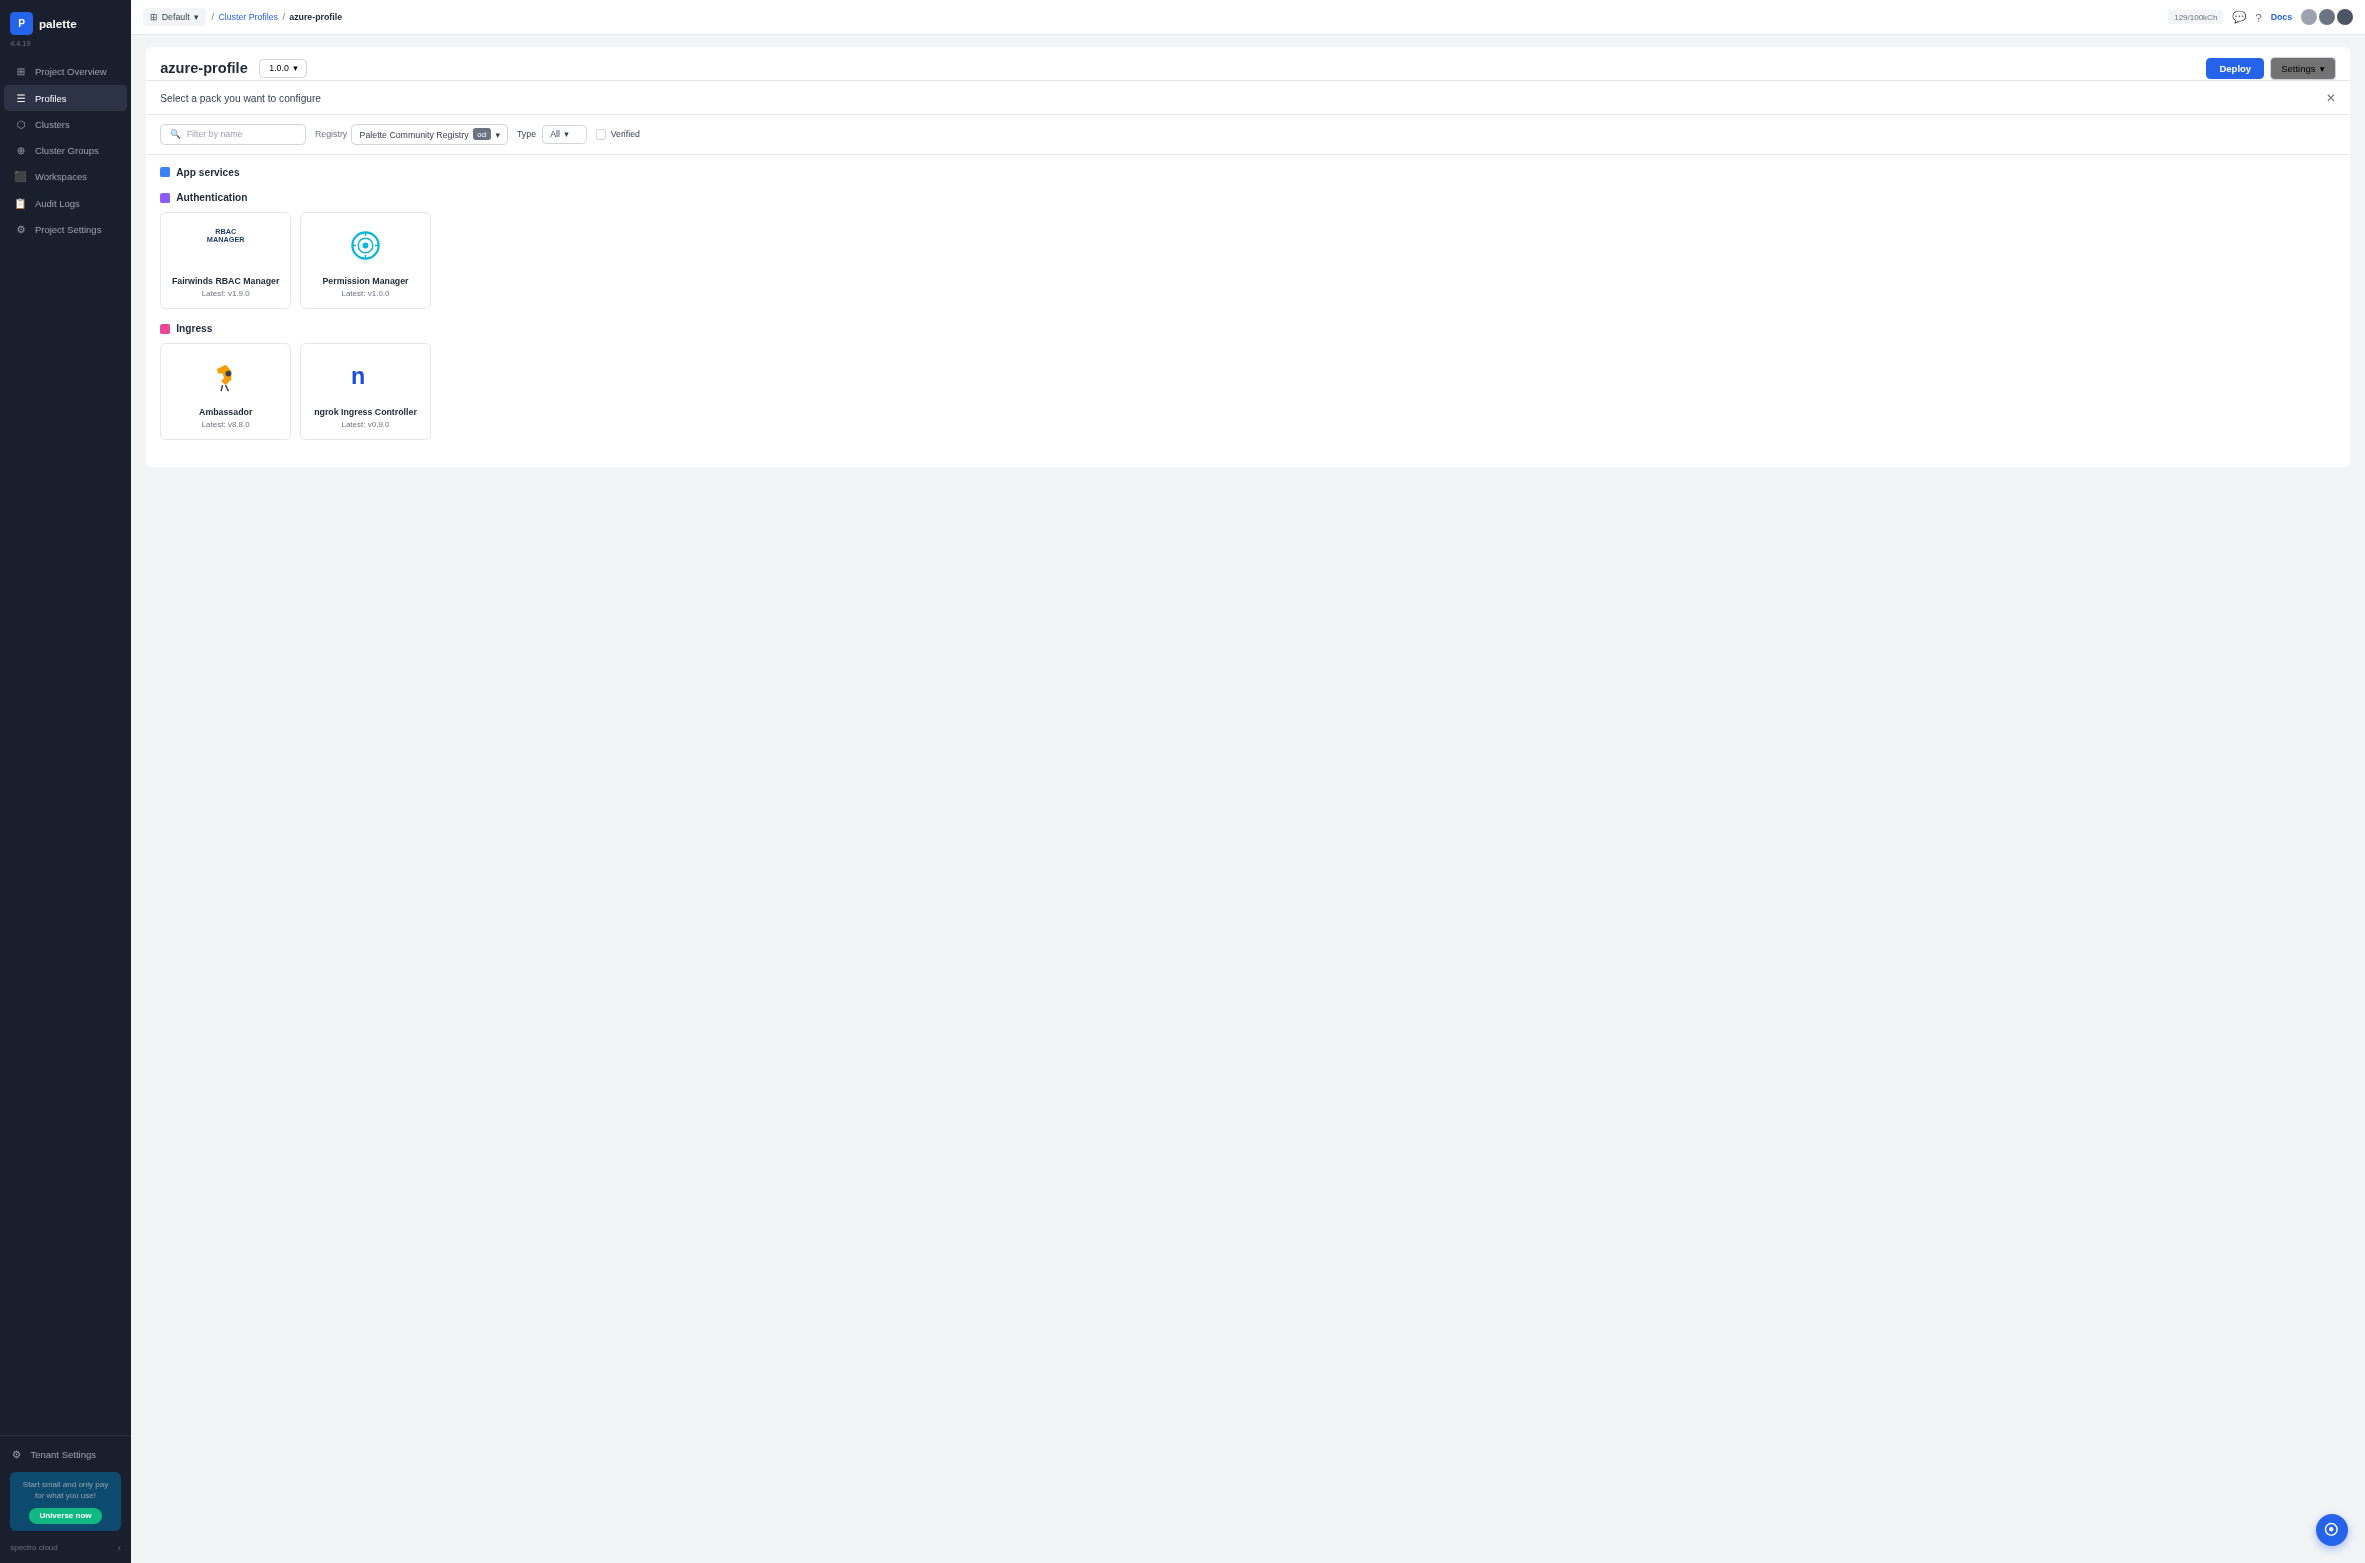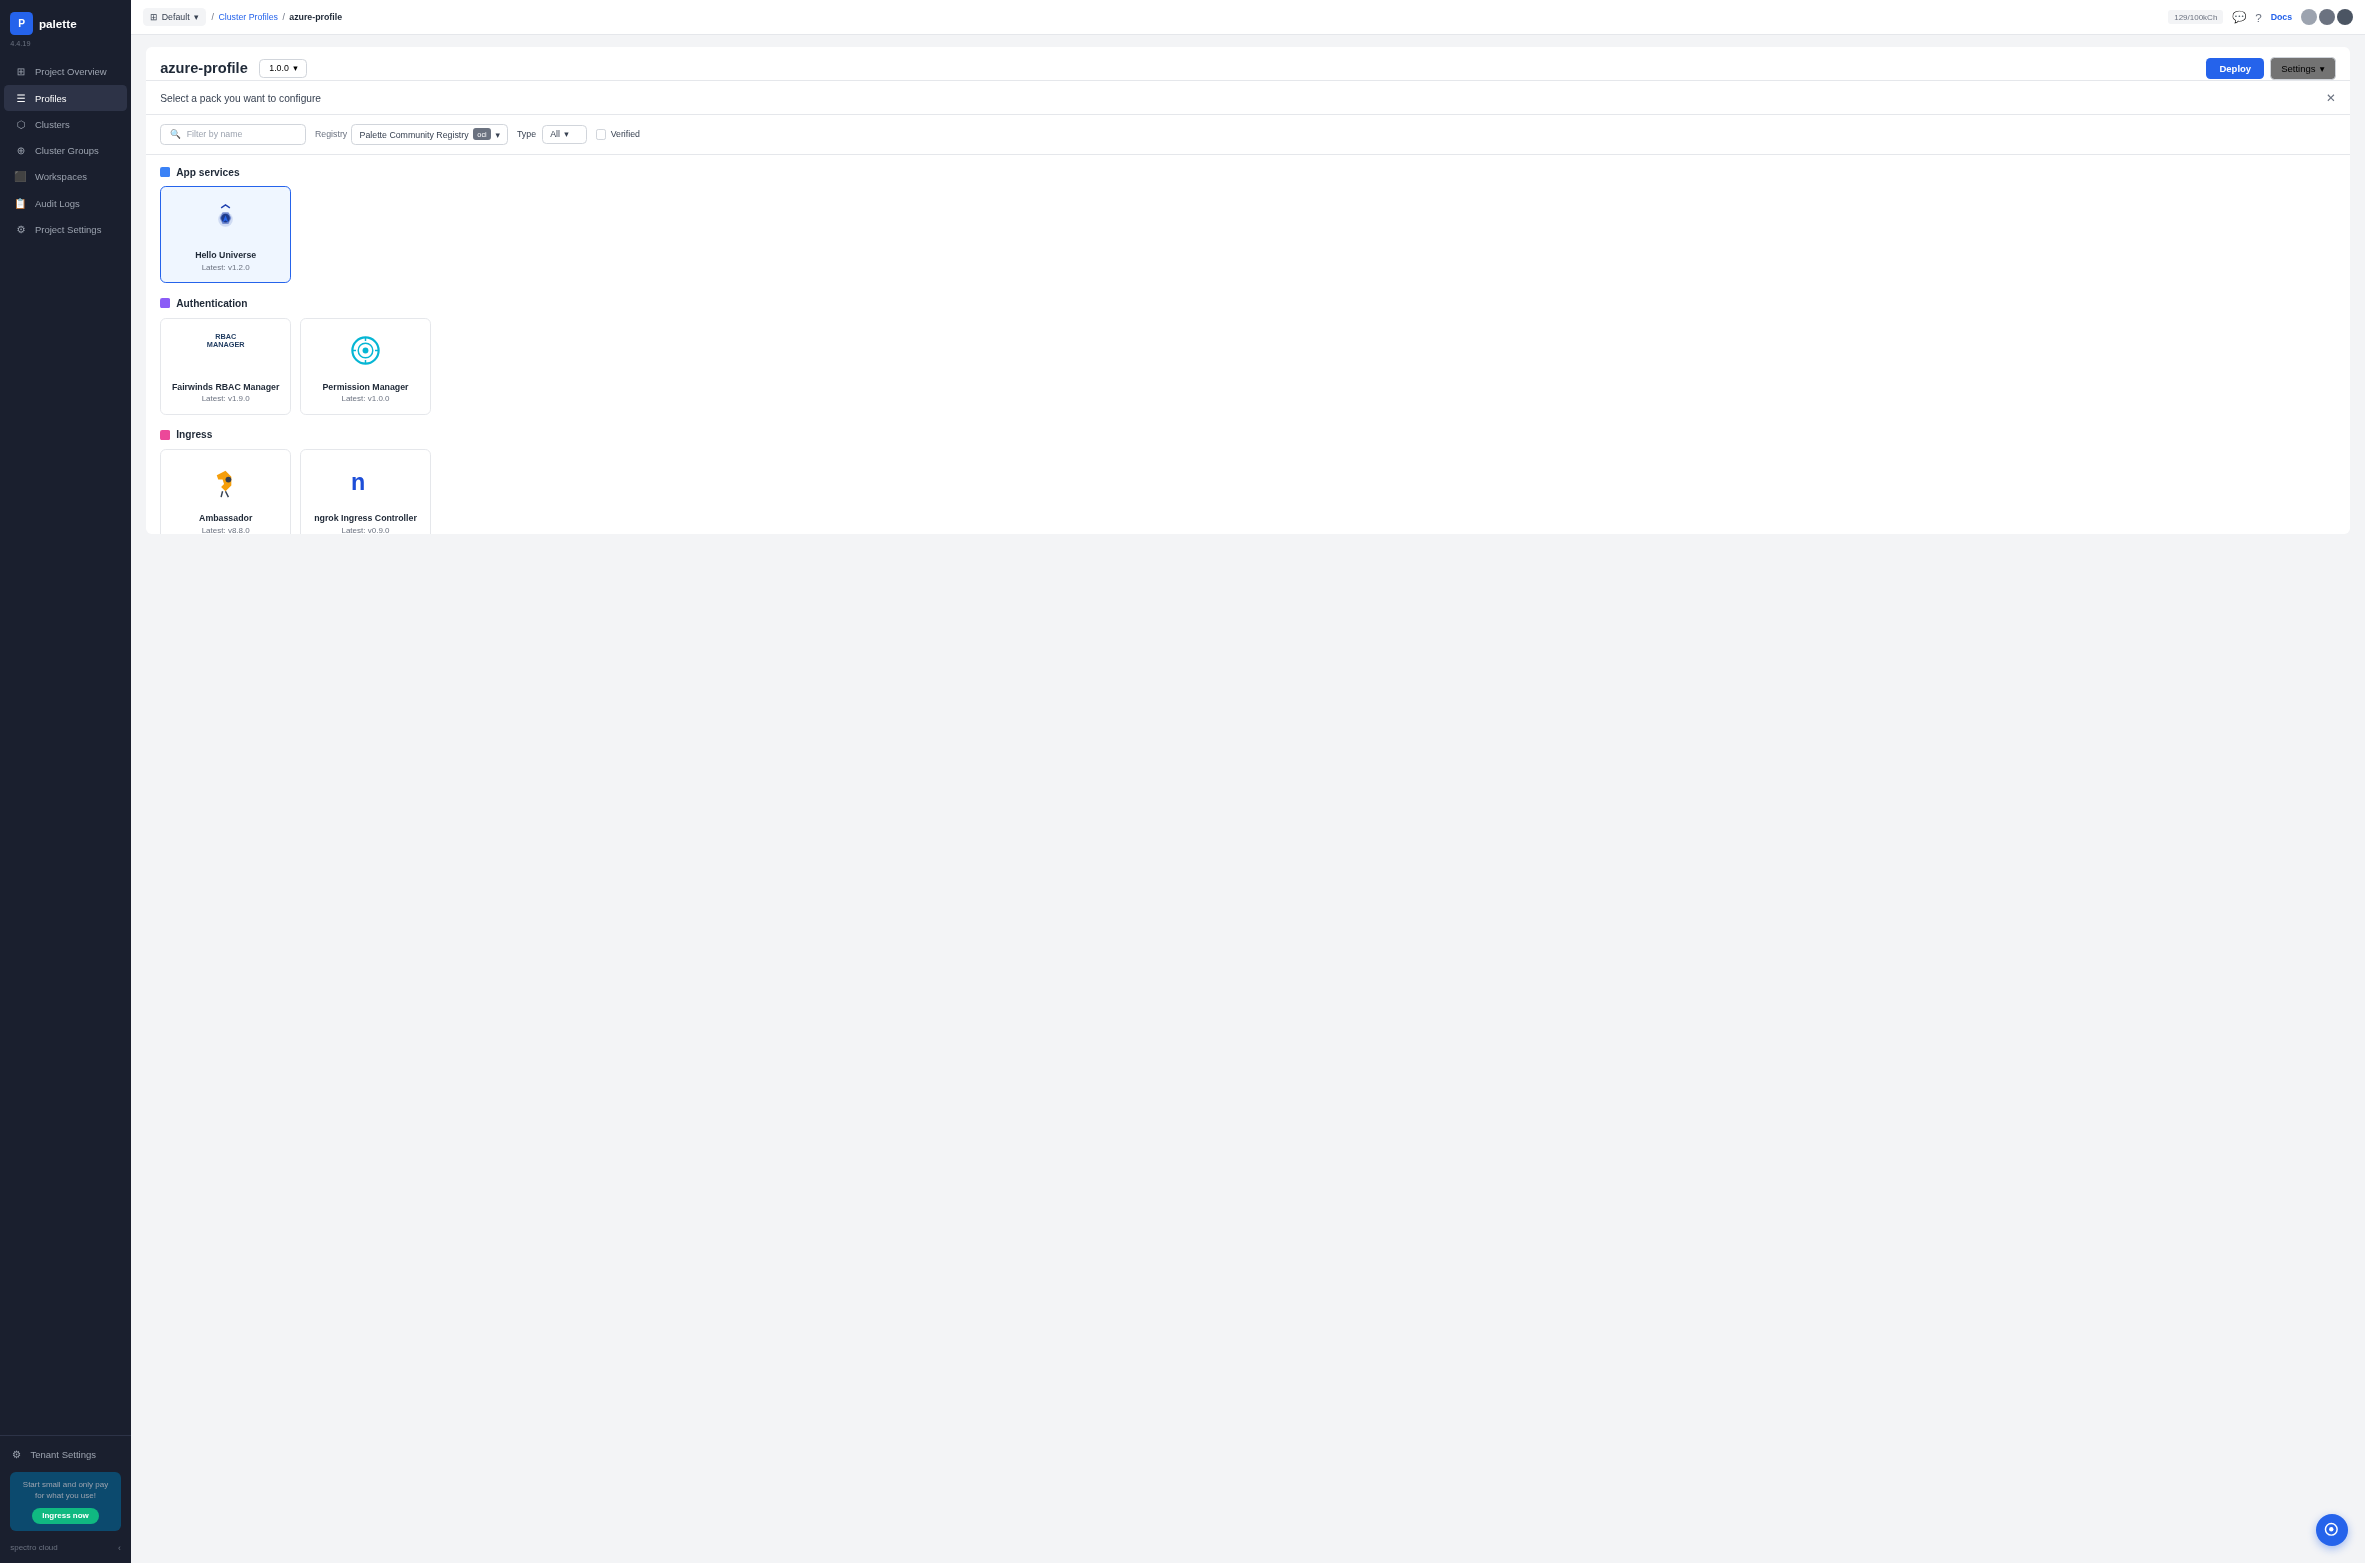--- a/index.html
+++ b/index.html
@@ -356,21 +356,21 @@
     </div>
   </nav>
 
   <div class="sidebar-bottom">
     <div class="tenant-settings">
       <span class="nav-icon">⚙</span>
       <span>Tenant Settings</span>
     </div>
     <div class="upgrade-box">
       <div class="upgrade-text">Start small and only pay for what you use!</div>
-      <button class="upgrade-btn">Ingress now</button>
+      <button class="upgrade-btn">Universe now</button>
     </div>
     <div class="spectro-footer">
       <span>spectro cloud</span>
       <span class="collapse-btn">‹</span>
     </div>
   </div>
 </div>
 
 <div class="main">
 
@@ -451,35 +451,20 @@
       </div>
 
       <div class="pack-grid-container">
 
         <div class="category-section">
           <div class="category-header">
             <svg width="10.2" height="10.2" viewBox="0 0 14 14">
               <rect width="14" height="14" rx="3" fill="#3b82f6"></rect>
             </svg>
             <span>App services</span>
-          </div>
-          <div class="pack-grid">
-            <div class="pack-card selected">
-              <div class="pack-logo hello-universe-logo">
-                <svg width="35" height="35" viewBox="0 0 48 48" fill="none" xmlns="http://www.w3.org/2000/svg">
-                  <circle cx="24" cy="24" r="10" fill="#1e40af" opacity="0.15"></circle>
-                  <path d="M20 14 L28 14 L32 22 L28 30 L20 30 L16 22 Z" fill="#1e40af" opacity="0.5"></path>
-                  <circle cx="24" cy="22" r="6" fill="#1e3a8a"></circle>
-                  <path d="M18 8 L24 4 L30 8" stroke="#1e40af" stroke-width="2" fill="none"></path>
-                  <path d="M24 18 L20 28 L24 25 L28 28 Z" fill="#2563eb"></path>
-                </svg>
-              </div>
-              <div class="pack-name">Hello Universe</div>
-              <div class="pack-version">Latest: v1.2.0</div>
-            </div>
           </div>
         </div>
 
         <div class="category-section">
           <div class="category-header">
             <svg width="10.2" height="10.2" viewBox="0 0 14 14">
               <rect width="14" height="14" rx="3" fill="#8b5cf6"></rect>
             </svg>
             <span>Authentication</span>
           </div>

